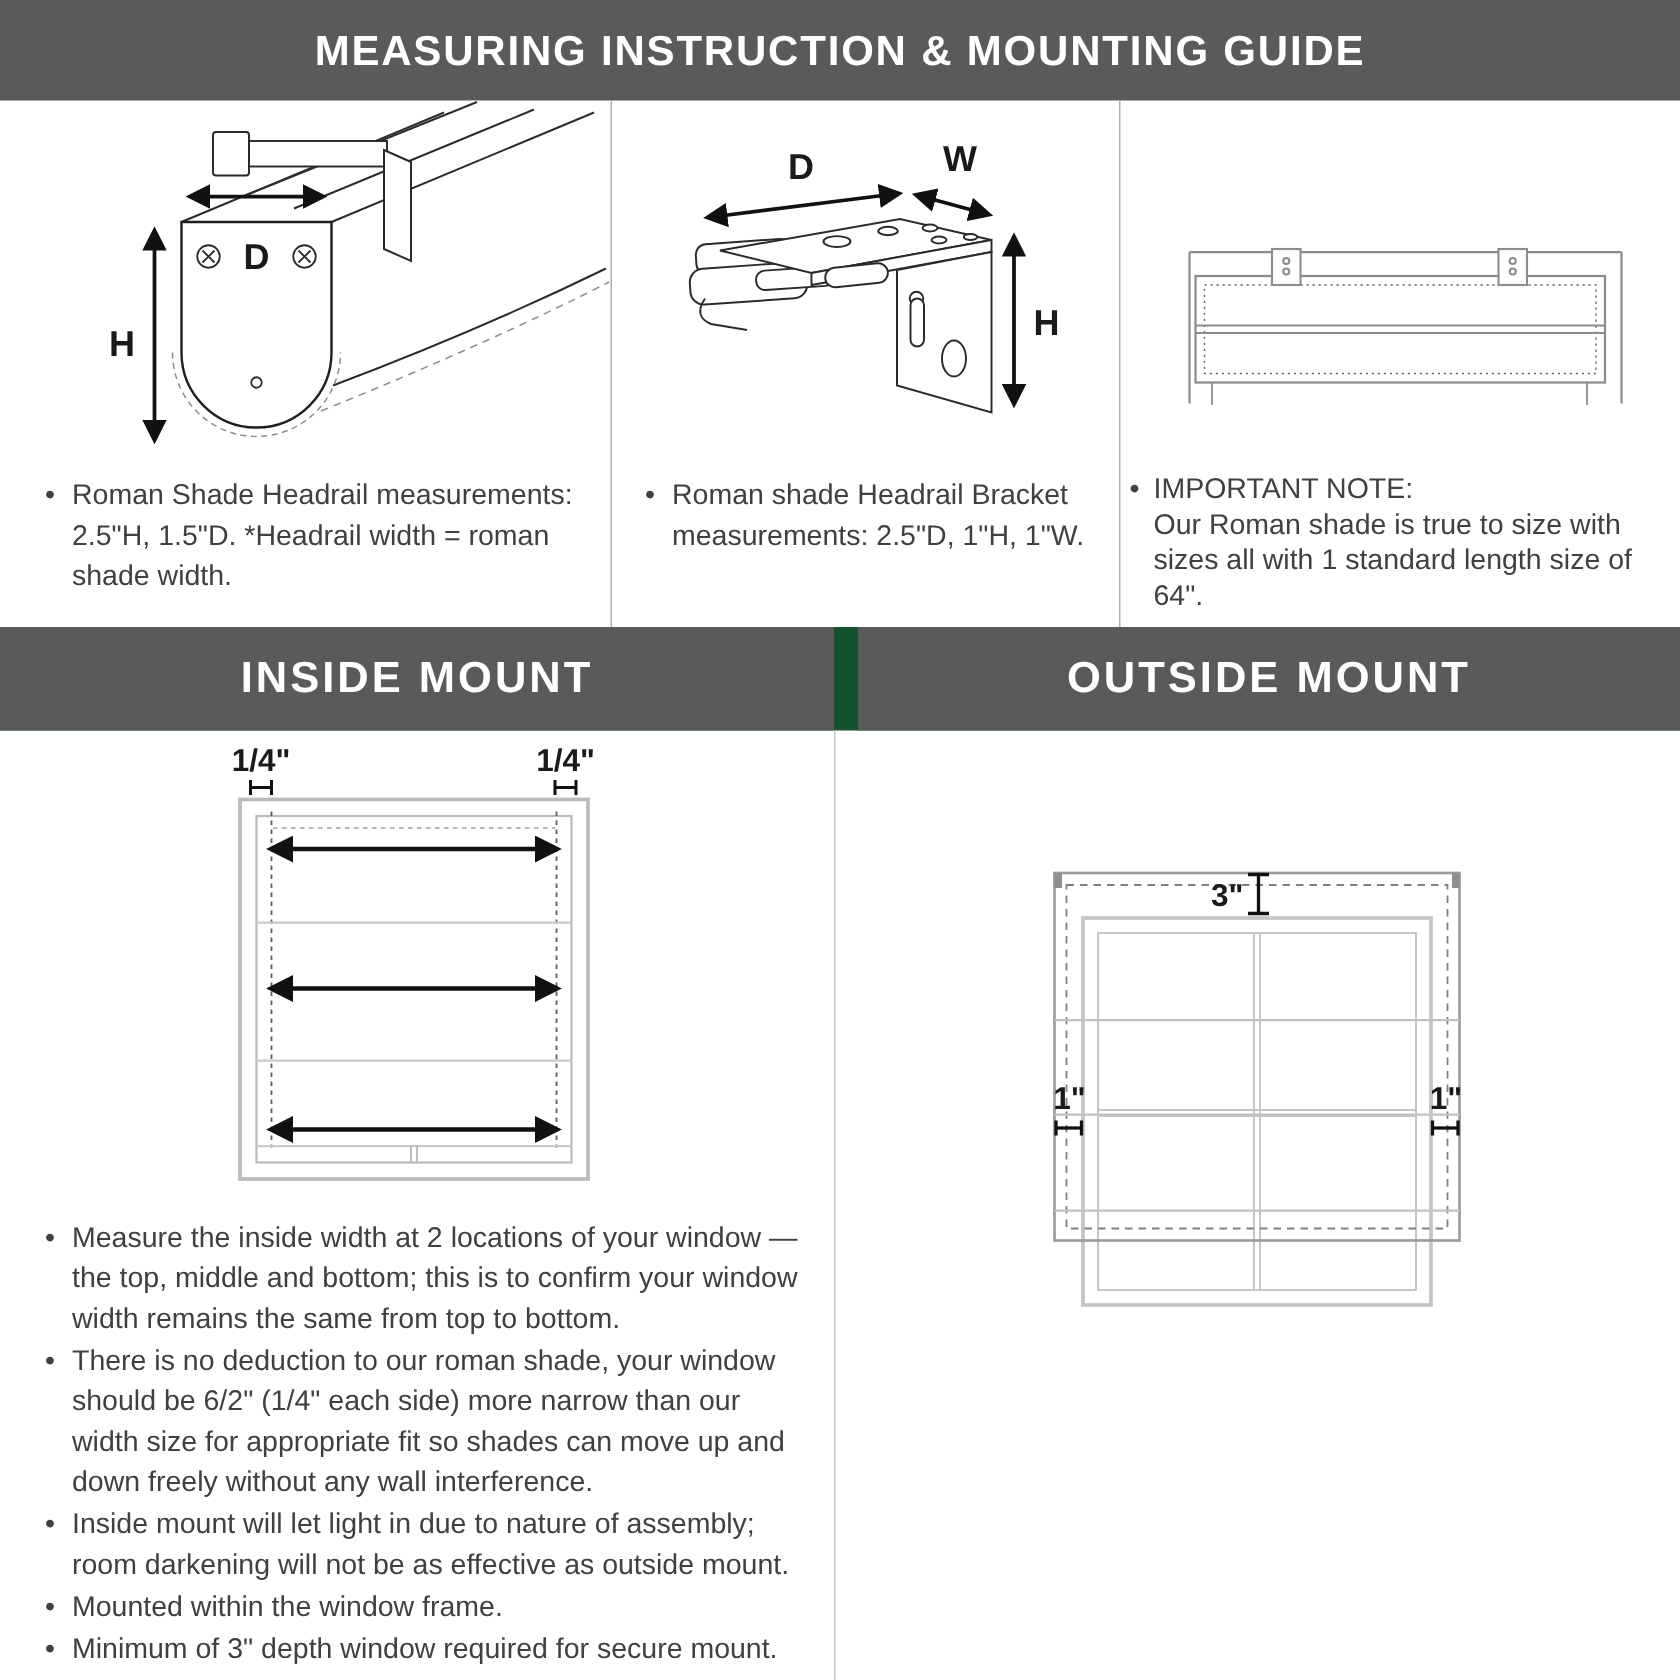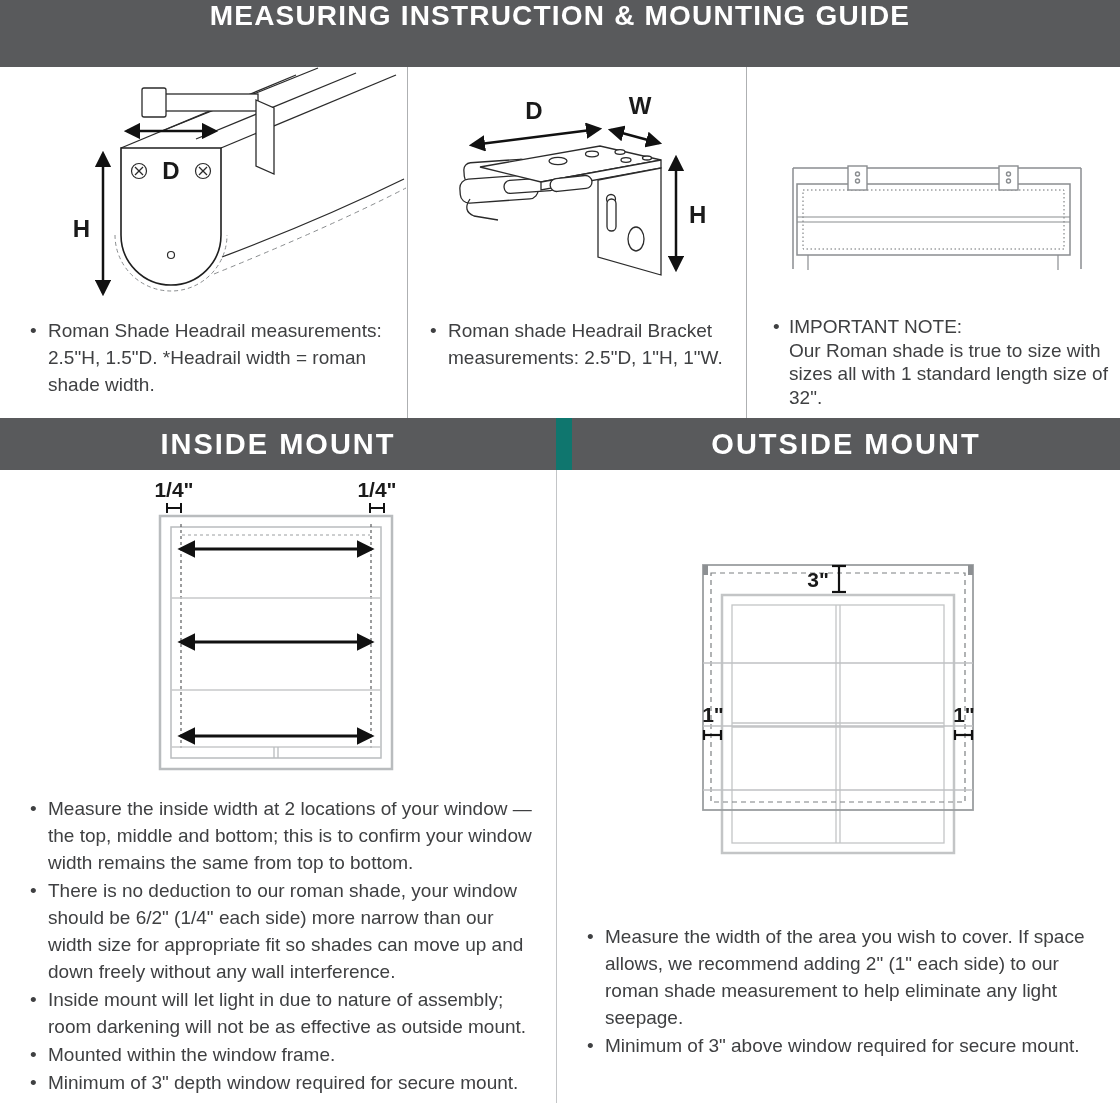--- a/index.html
+++ b/index.html
@@ -3,43 +3,43 @@
 <meta charset="utf-8">
 <style>
   html,body { margin:0; padding:0; background:#ffffff; }
   body {
     width:1120px; height:1120px; position:relative; overflow:hidden;
     font-family:"Liberation Sans", sans-serif; color:#3f4042;
   }
   
   .banner {
     height:67px; background:#595a5c; color:#ffffff;
-    display:flex; align-items:flex-start; justify-content:center;
+    display:flex; align-items:center; justify-content:center;
     font-size:28px; font-weight:bold; letter-spacing:1.2px; white-space:nowrap;
   }
   
   .panels { display:flex; height:351px; }
   .panel { position:relative; box-sizing:border-box; }
   .panel-1 { width:408px; border-right:1px solid #aeb0b2; }
   .panel-2 { width:339px; border-right:1px solid #aeb0b2; }
   .panel-3 { flex:1; }
   .panel svg { display:block; }
   .panel-text { position:absolute; font-size:19px; line-height:27px; }
   .panel-1 .panel-text { left:30px; top:250px; width:360px; }
   .panel-2 .panel-text { left:22px; top:250px; width:300px; }
-  .note { position:absolute; left:26px; top:248px; width:348px; font-size:19px; line-height:23.5px; }
+  .note { position:absolute; left:6px; top:248px; width:348px; font-size:19px; line-height:23.5px; }
   .note-lines div { padding-left:16px; }
   
   ul.bullets { list-style:none; margin:0; padding:0; }
   ul.bullets li { position:relative; padding-left:18px; margin:0 0 1px 0; }
   ul.bullets li::before { content:"\2022"; position:absolute; left:0; top:0; }
   .bullet-item-single { position:relative; padding-left:16px; }
   .bullet-item-single::before { content:"\2022"; position:absolute; left:0; top:0; }
   
-  .mount-headers { display:flex; height:52px; background:#0f766e;text-align:center; }
+  .mount-headers { display:flex; height:69px; background:#14532d;text-align:center; }
   .mount-banner {
     background:#595a5c; color:#ffffff; display:flex; align-items:center; justify-content:center;
     font-size:29px; font-weight:bold; letter-spacing:2px; white-space:nowrap;
   }
   .mount-banner.left { width:556px; }
   .mount-banner.right { flex:1; margin-left:16px; }
   
   .mount-body { display:flex; height:633px; }
   .mount-col { box-sizing:border-box; }
   .mount-col.left { width:557px; border-right:1px solid #c3c5c7; }
@@ -174,21 +174,21 @@
         <circle cx="110.5" cy="114" r="2" fill="none"></circle>
         <rect x="252" y="99" width="19" height="24"></rect>
         <circle cx="261.5" cy="107" r="2" fill="none"></circle>
         <circle cx="261.5" cy="114" r="2" fill="none"></circle>
       </g>
     </svg>
     <div class="note">
       <div class="bullet-item-single">IMPORTANT NOTE:</div>
       <div class="note-lines">
           <div>Our Roman shade is true to size with</div>
-          <div>sizes all with 1 standard length size of 32".</div>
+          <div>sizes all with 1 standard length size of 64".</div>
         </div>
     </div>
   </div>
 </div>
 
 <div class="mount-headers">
   <div class="mount-banner left">
     <span>INSIDE MOUNT</span>
   </div>
   <div class="mount-banner right">
@@ -286,18 +286,14 @@
         <line x1="147" y1="187" x2="147" y2="197"></line>
           <line x1="164" y1="187" x2="164" y2="197"></line>
           <line x1="147" y1="192" x2="164" y2="192"></line>
         <line x1="398" y1="187" x2="398" y2="197"></line>
           <line x1="415" y1="187" x2="415" y2="197"></line>
           <line x1="398" y1="192" x2="415" y2="192"></line>
       </g>
       <text x="156" y="179" text-anchor="middle" class="dim-sm">1"</text>
       <text x="407" y="179" text-anchor="middle" class="dim-sm">1"</text>
     </svg>
-    <ul class="bullets">
-        <li>Measure the width of the area you wish to cover. If space allows, we recommend adding 2" (1" each side) to our roman shade measurement to help eliminate any light seepage.</li>
-        <li>Minimum of 3" above window required for secure mount.</li>
-      </ul>
   </div>
 </div>
 
 </body></html>

